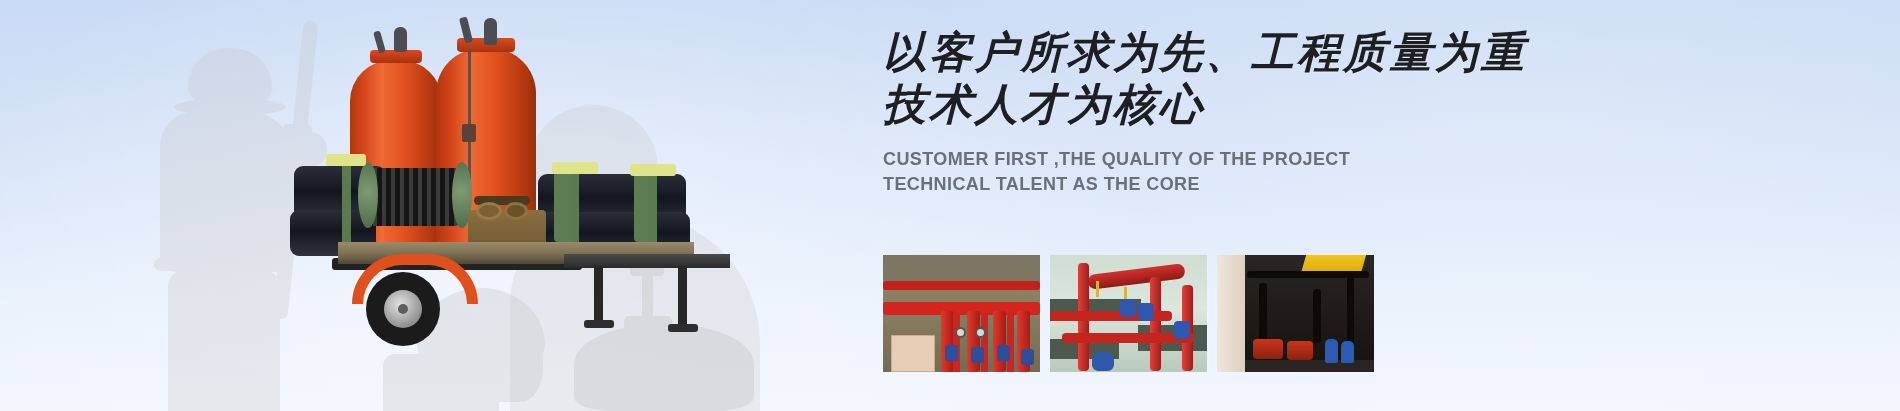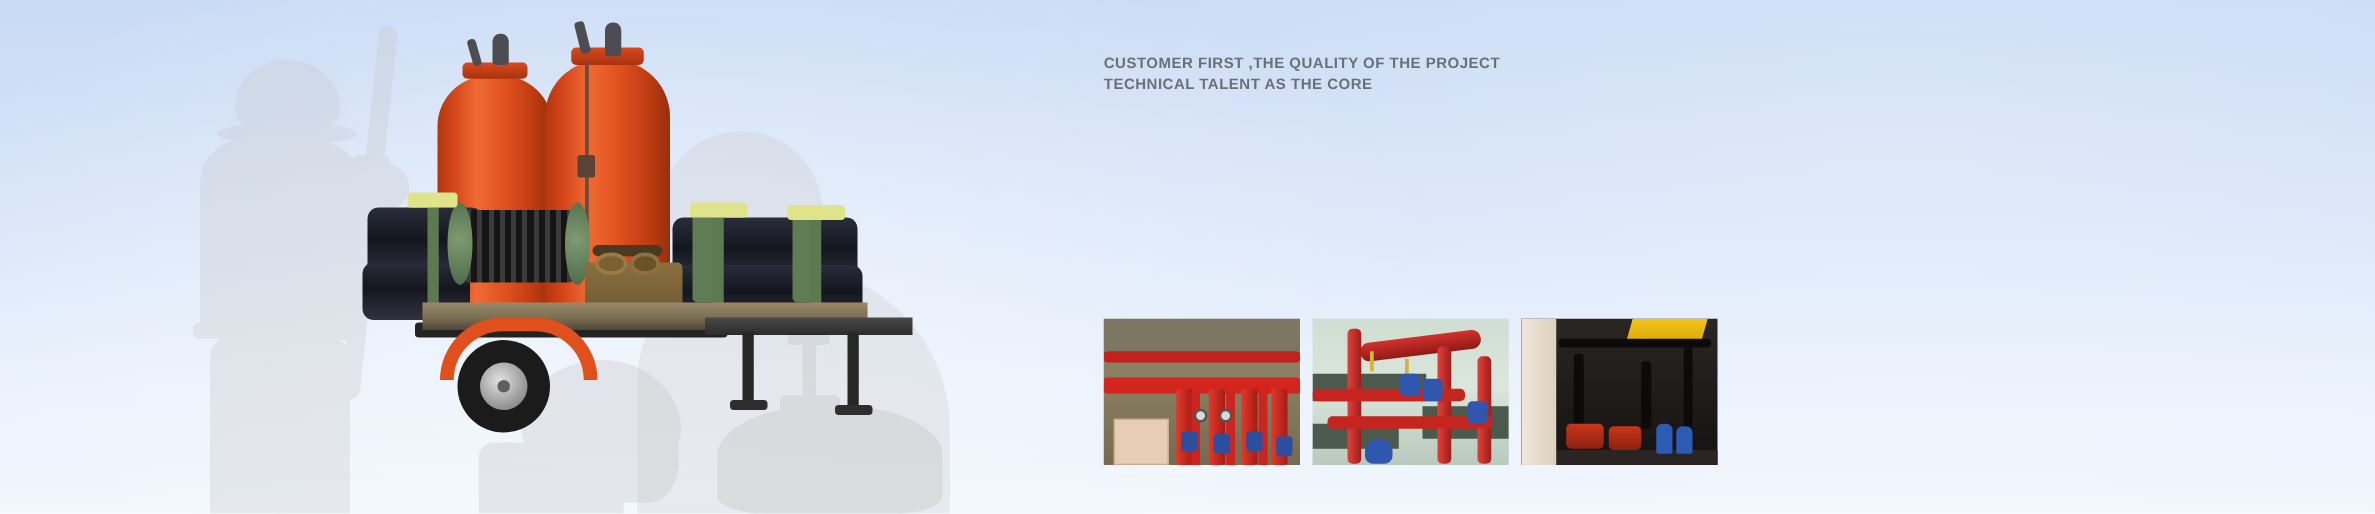--- a/index.html
+++ b/index.html
@@ -340,21 +340,21 @@
     font-weight: 700;
     font-style: italic;
     letter-spacing: 3px;
     color: #1e1f22;
     white-space: pre-line;
     text-shadow: 0 1px 0 rgba(255,255,255,0.35);
   }
 
   .subhead {
     margin: 16px 0 0 0;
-    font-size: 12px;
+    font-size: 18px;
     line-height: 1.42;
     font-weight: 700;
     letter-spacing: 0.4px;
     color: #6b7078;
     white-space: pre-line;
   }
 
   
   .thumbs {
     position: absolute;
@@ -554,20 +554,22 @@
     <div class="jackleg jl1"></div>
     <div class="jackleg jl2"></div>
     <div class="jackfoot jf1"></div>
     <div class="jackfoot jf2"></div>
     <div class="wheel"></div>
     <div class="hub"></div>
     <div class="hub-bolt"></div>
   </div>
 
   <div class="copy">
+    <h1 class="headline">以客户所求为先、工程质量为重
+技术人才为核心</h1>
     <p class="subhead">CUSTOMER FIRST ,THE QUALITY OF THE PROJECT
 TECHNICAL TALENT AS THE CORE</p>
   </div>
 
   <div class="thumbs">
 
     <div class="thumb t1">
       <div class="ceil"></div>
       <div class="hpipe hp1"></div>
       <div class="hpipe hp2"></div>

